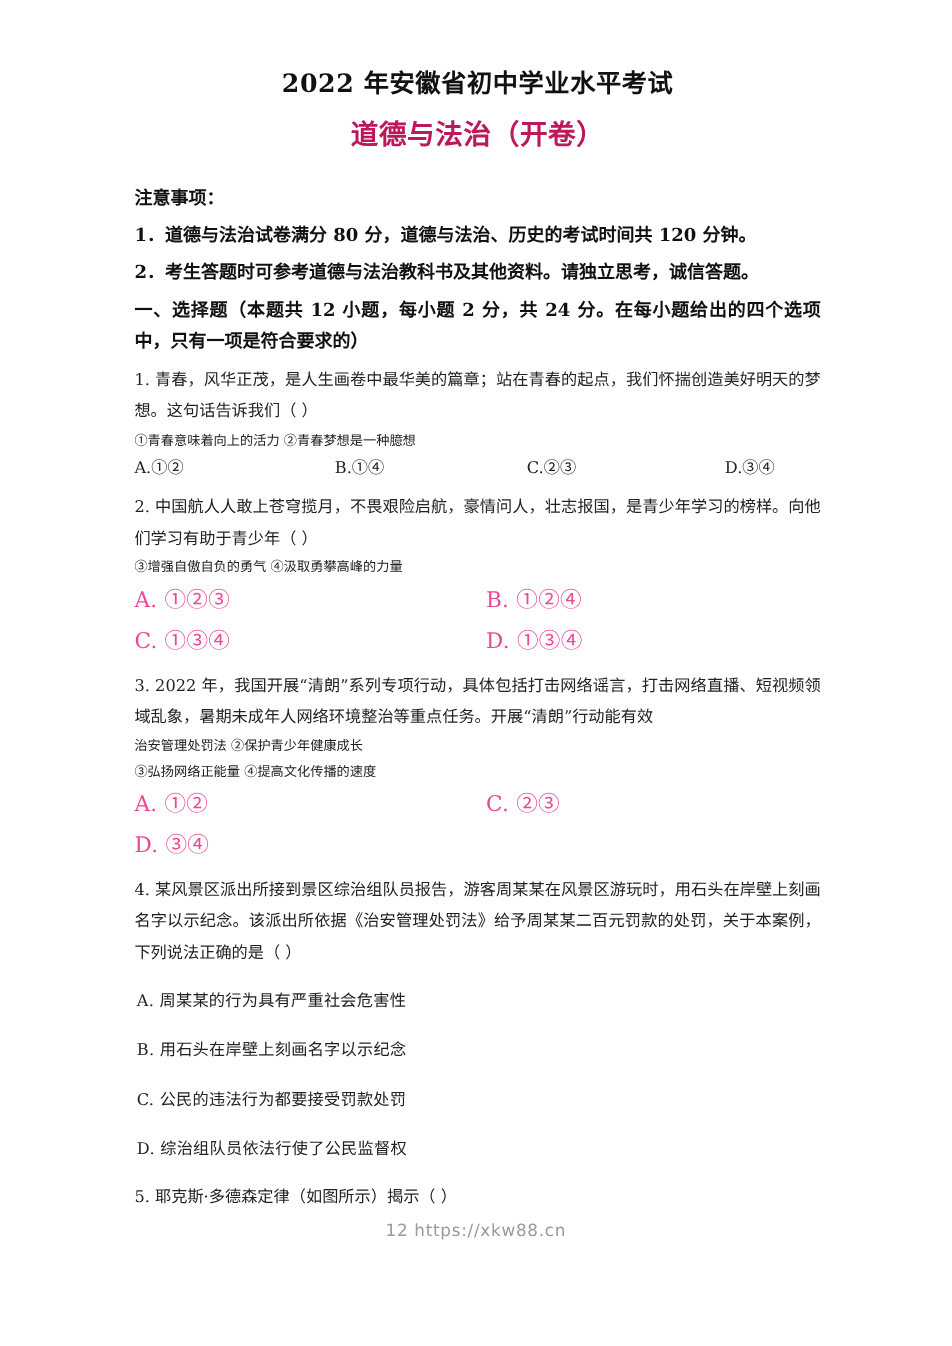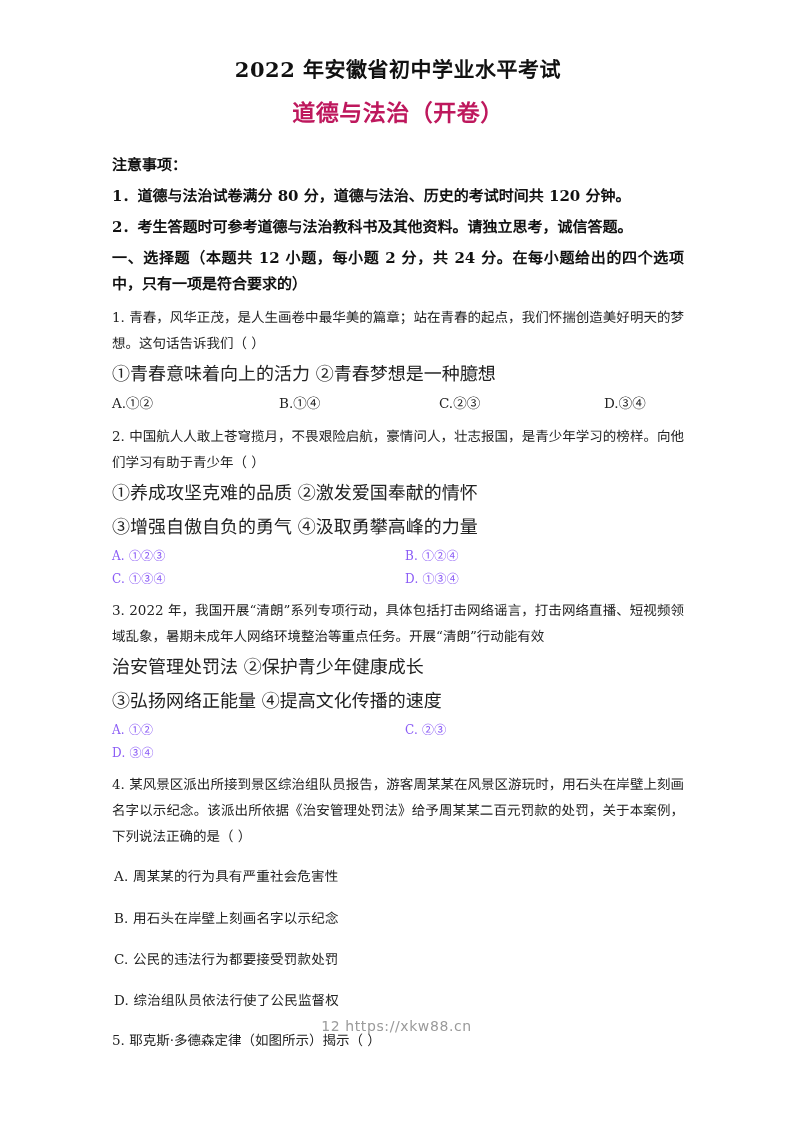--- a/index.html
+++ b/index.html
@@ -91,43 +91,43 @@
     line-height: 1.92;
     margin: 0;
     color: #222;
     text-align: justify;
     text-justify: inter-ideograph;
   }
   .q-statements {
     margin: 0;
   }
   .q-statement-line {
-    font-size: 18px;
+    font-size: 11px;
     line-height: 1.92;
     margin: 0;
     color: #222;
   }
 
   
   .options {
     margin: 0;
   }
   .options.cols-4 {
     display: grid;
     grid-template-columns: 167px 160px 165px auto;
     font-size: 13.5px;
     line-height: 1.92;
     color: #222;
   }
   .options.cols-2 {
     display: grid;
     grid-template-columns: 293px auto;
-    font-size: 12px;
-    line-height: 1.92;
-    color: #8b5cf6;
+    font-size: 18px;
+    line-height: 1.92;
+    color: #ec4899;
   }
   .options.cols-1 {
     display: block;
     font-size: 13.5px;
     line-height: 2.06;
     color: #222;
   }
   .option {
     white-space: nowrap;
   }
@@ -179,21 +179,20 @@
         <span class="option">A.①②</span>
         <span class="option">B.①④</span>
         <span class="option">C.②③</span>
         <span class="option">D.③④</span>
       </div>
     </div>
 
     <div class="question">
       <p class="q-stem">2. 中国航人人敢上苍穹揽月，不畏艰险启航，豪情问人，壮志报国，是青少年学习的榜样。向他们学习有助于青少年（    ）</p>
       <div class="q-statements">
-        <p class="q-statement-line">①养成攻坚克难的品质 ②激发爱国奉献的情怀</p>
         <p class="q-statement-line">③增强自傲自负的勇气 ④汲取勇攀高峰的力量</p>
       </div>
       <div class="options cols-2">
         <span class="option">A.  ①②③</span>
         <span class="option">B.  ①②④</span>
         <span class="option">C.  ①③④</span>
         <span class="option">D.  ①③④</span>
       </div>
     </div>
 

